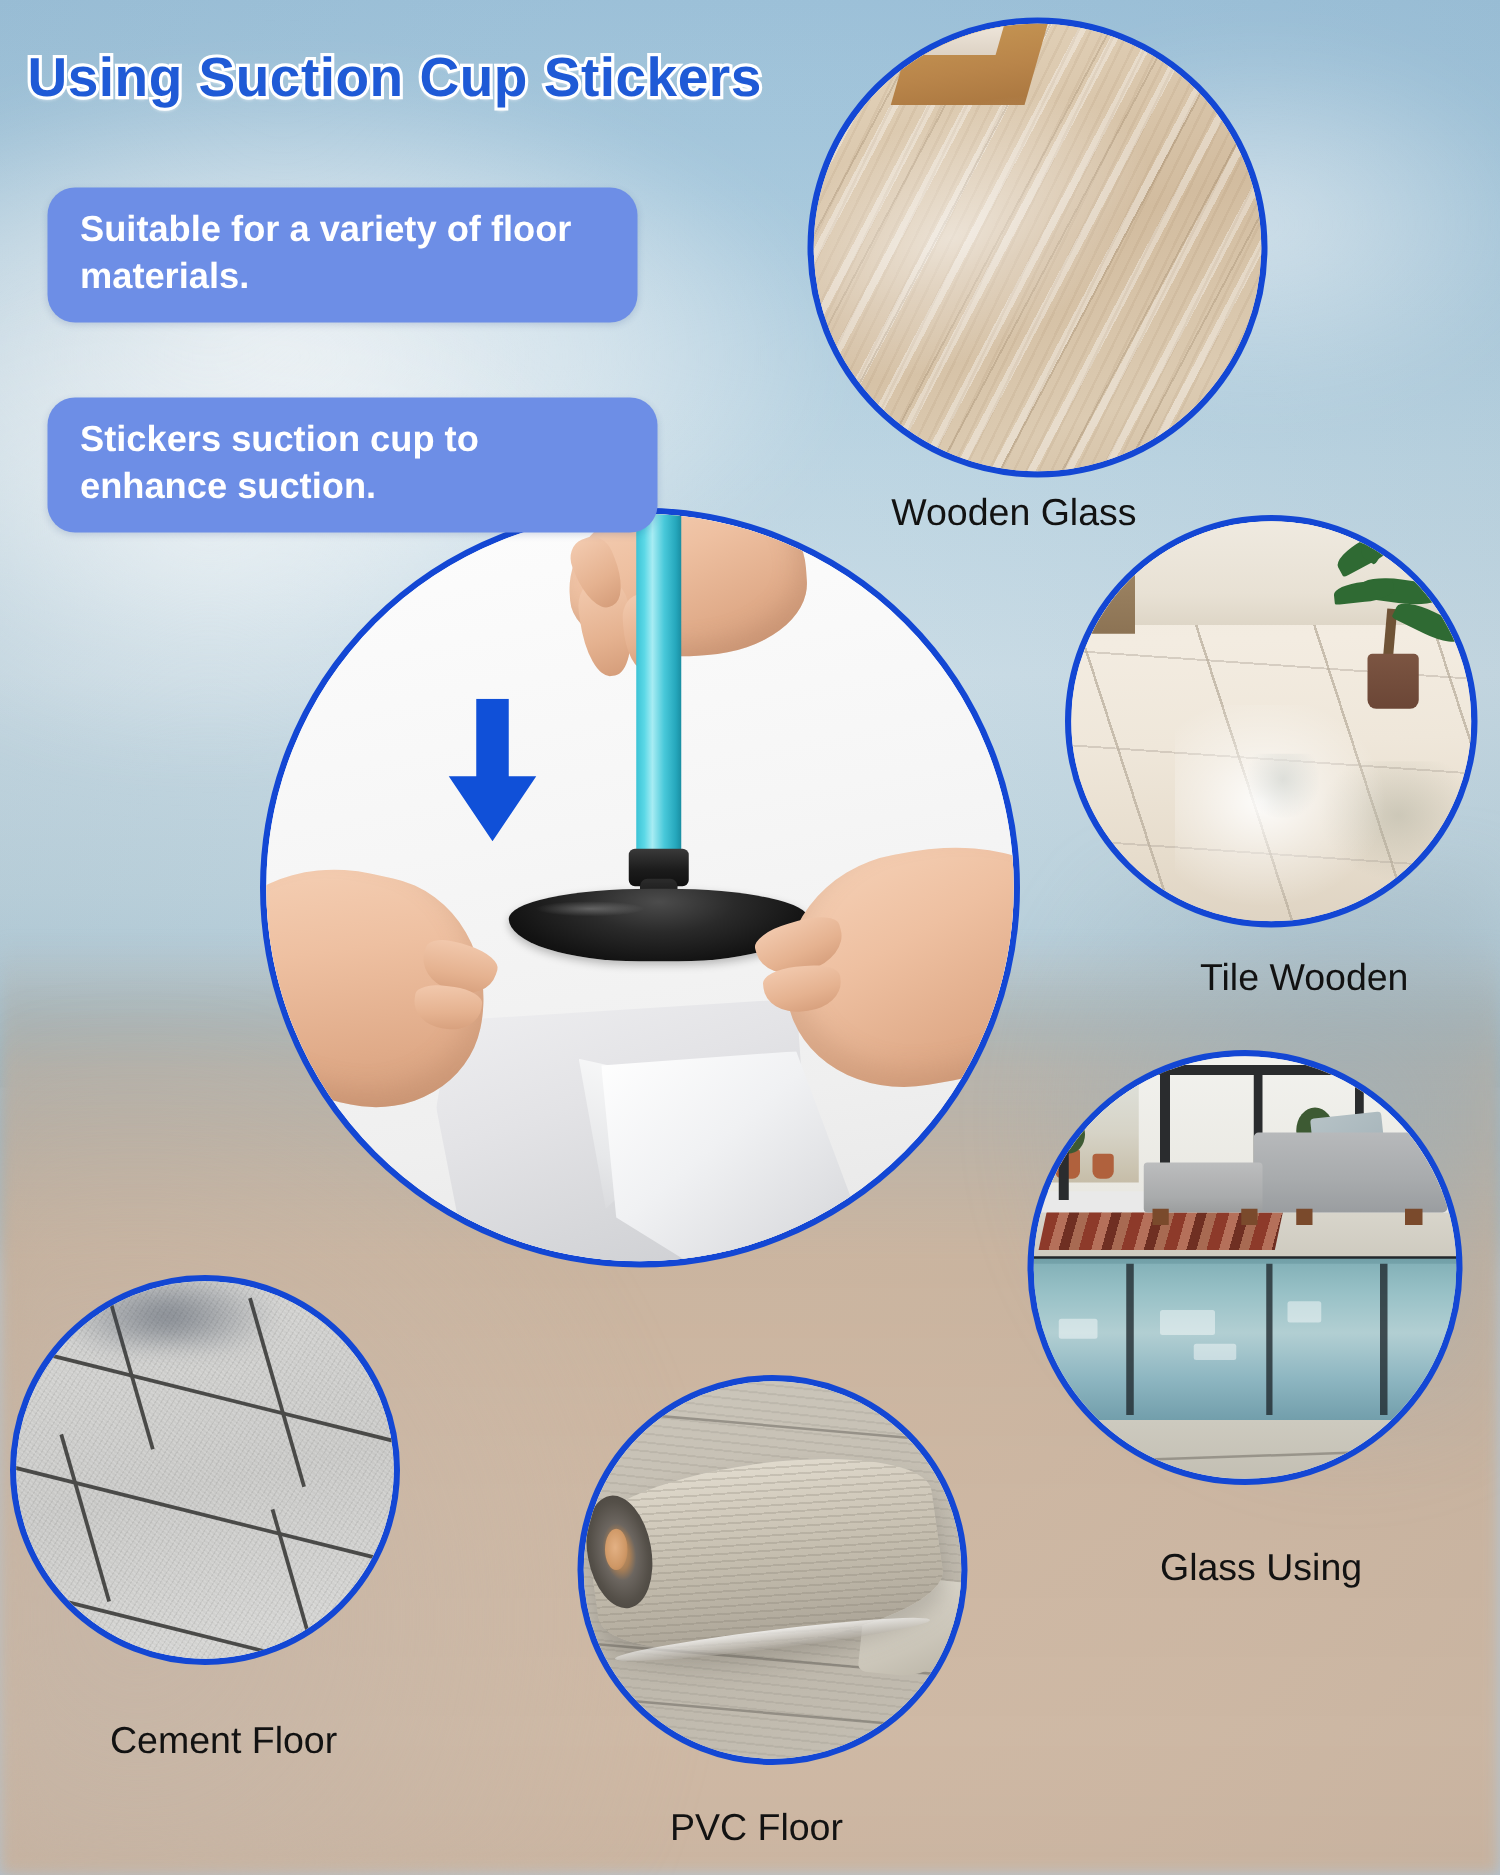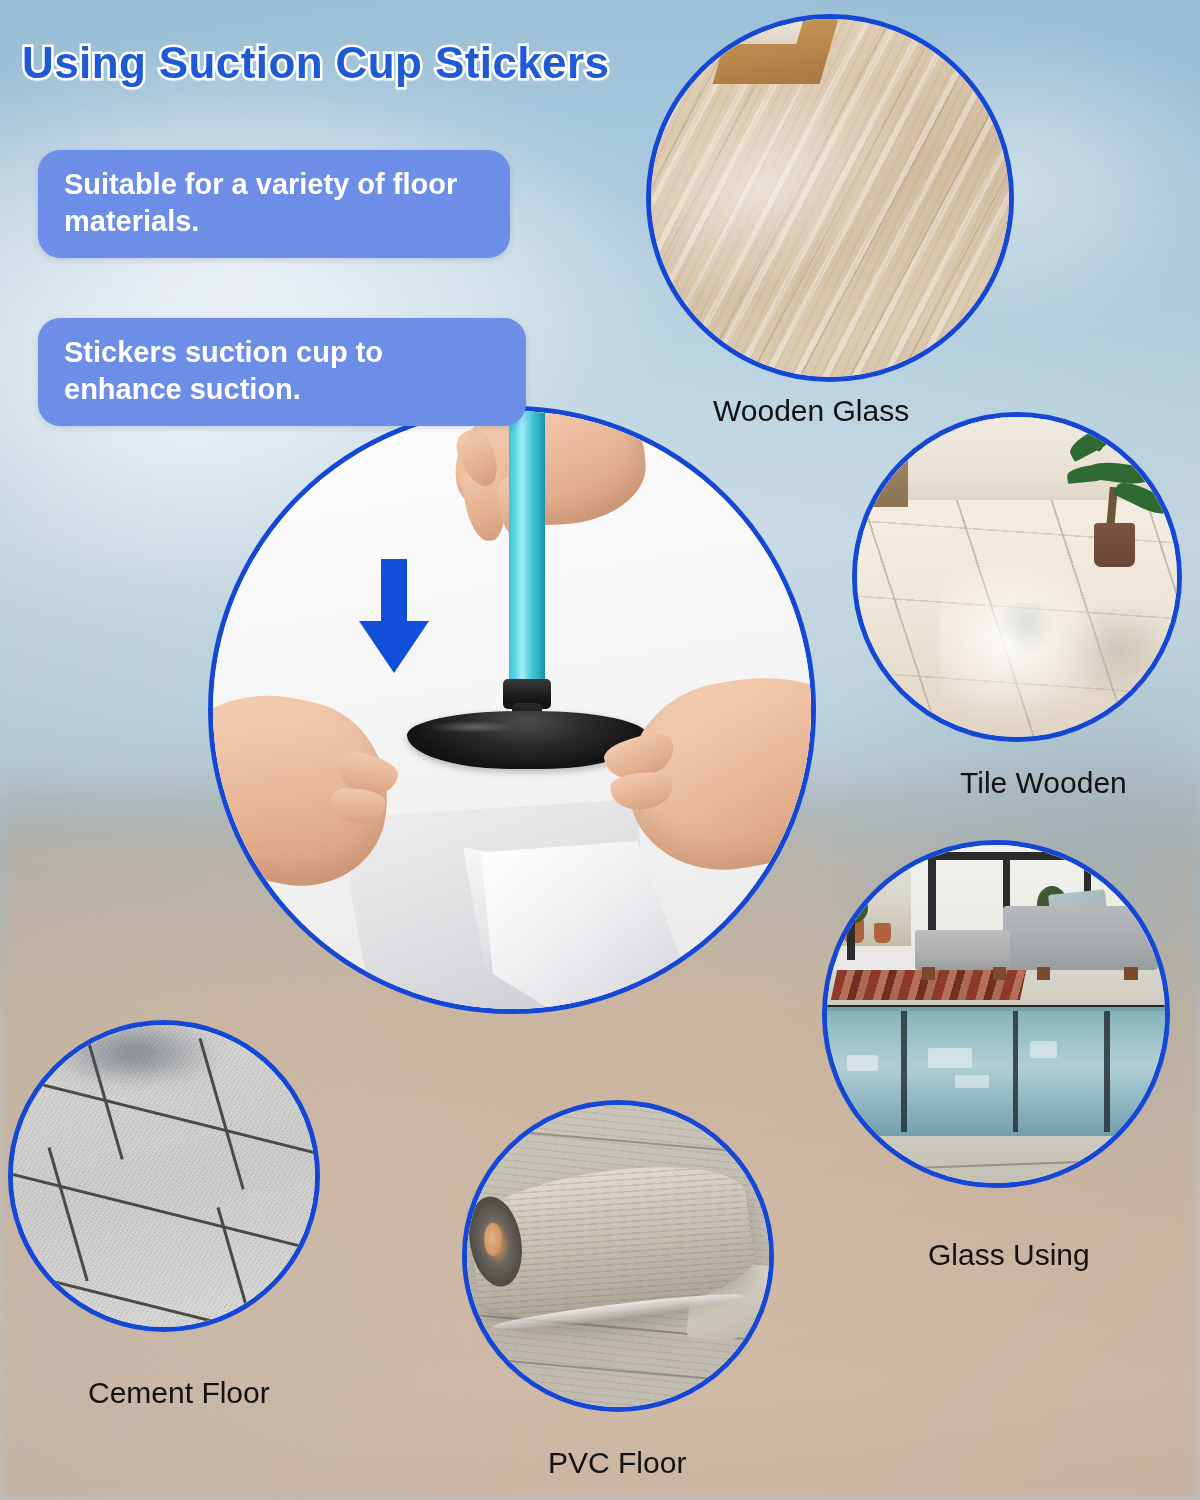--- a/index.html
+++ b/index.html
@@ -329,21 +329,21 @@
     background:linear-gradient(150deg,#e8e4da 0%,#d4cfc3 45%,#b9b3a5 100%);
     border-radius:0 0 60% 8%;
     transform:rotate(6deg);
   }
   .pvc-edge {
     position:absolute; left:8%; top:66%; width:84%; height:5%;
     background:linear-gradient(180deg,rgba(255,255,255,.75) 0%,rgba(170,164,154,.5) 100%);
     transform:rotate(-7deg);
     border-radius:50%;
   }
-  #l-pvc { left:548px; top:1446px;text-align:right; }
+  #l-pvc { left:536px; top:1446px;text-align:right; }
 
   
   #c-main { left:208px; top:406px; width:608px; height:608px; z-index:24; background:#fbfbfb; }
   .main-bg {
     position:absolute; inset:0;
     background:linear-gradient(170deg,#fdfdfd 0%,#f6f6f6 42%,#efefef 76%,#e6e6e6 100%);
   }
   .pole {
     position:absolute; left:296px; top:-4px; width:36px; height:278px;
     background:linear-gradient(90deg,#3cc3d6 0%,#5bd8e6 18%,#a7ecf3 36%,#49c9da 62%,#25a7bc 88%,#1a8ea2 100%);

